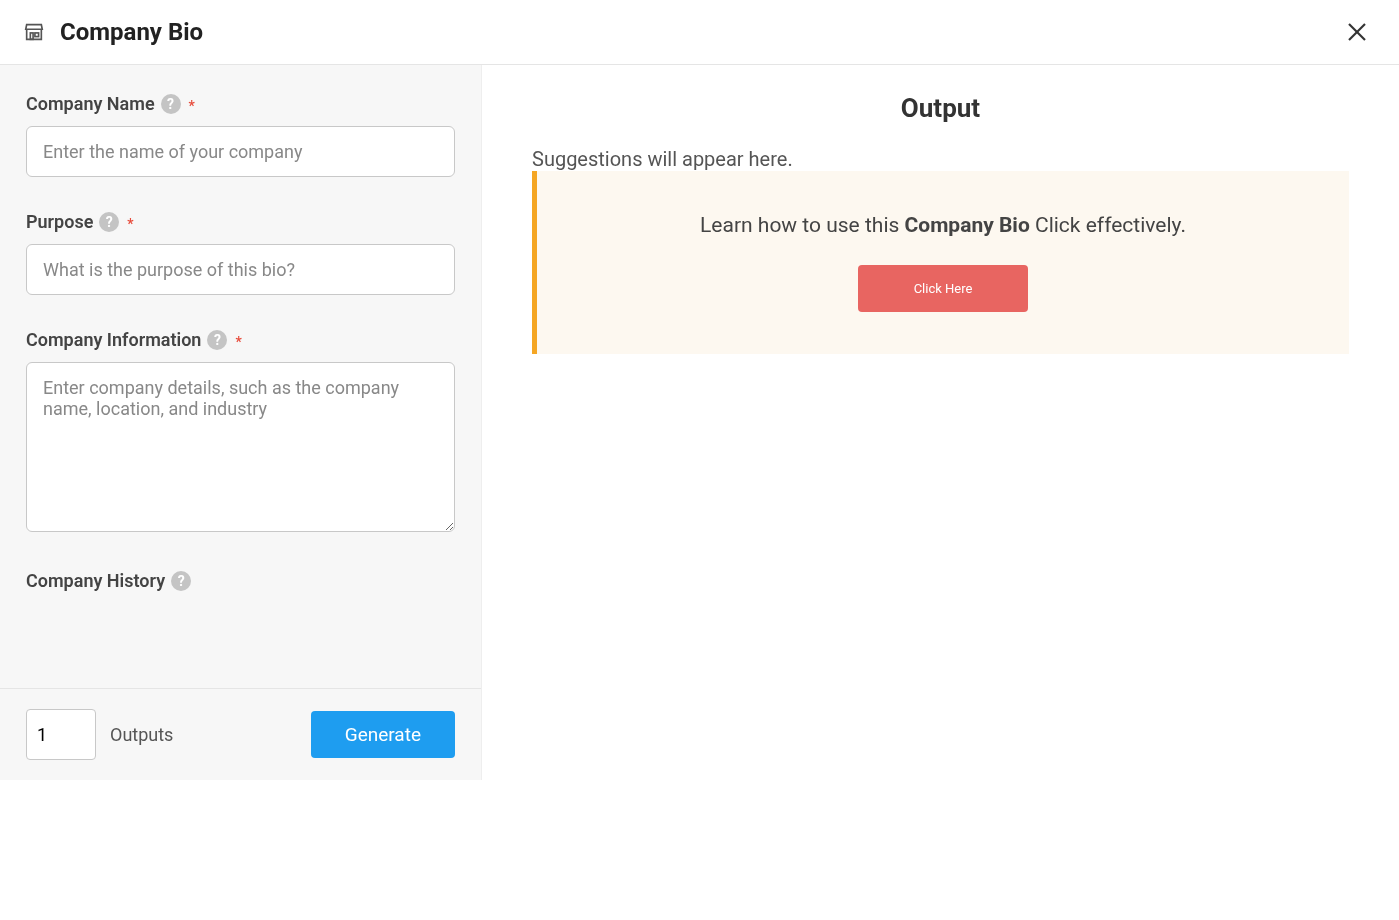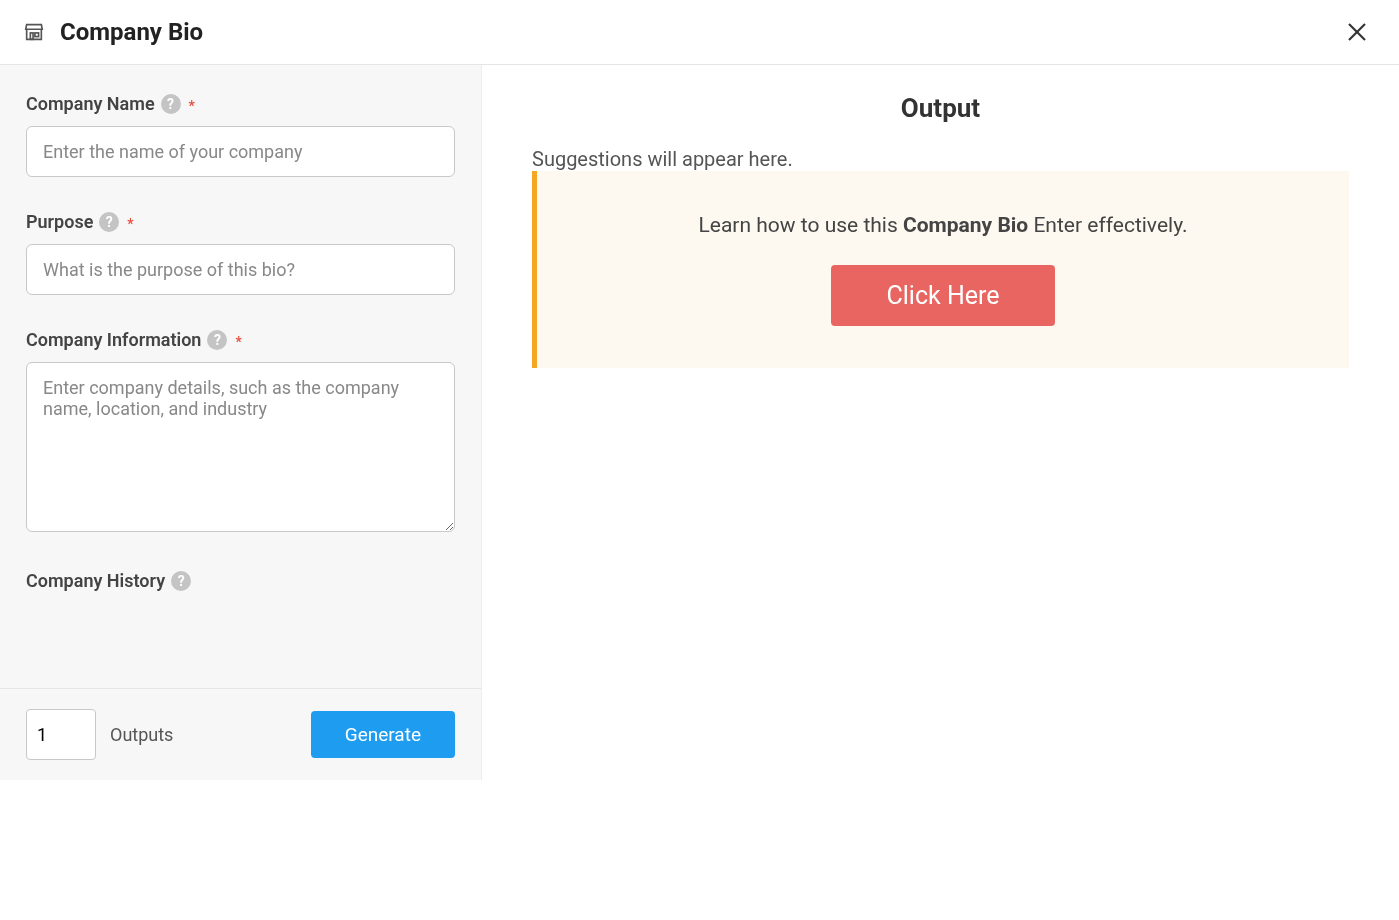--- a/index.html
+++ b/index.html
@@ -198,21 +198,21 @@
       margin-bottom: 28px;
     }
     .callout-text strong {
       font-weight: 700;
     }
     .click-here-btn {
       background: #e86561;
       color: #fff;
       border: none;
       padding: 16px 56px;
-      font-size: 25px;
+      font-size: 13px;
       border-radius: 4px;
       cursor: pointer;
       font-family: inherit;
     }
     .credit-note {
       font-size: 18px;
       font-style: italic;
       color: #555;
     }
   </style>
@@ -290,21 +290,21 @@
         <button class="generate-btn">Generate</button>
       </div>
     </div>
 
     <div class="main">
       <h2 class="output-title">Output</h2>
       <p class="suggestions-text">Suggestions will appear here.</p>
 
       <div class="callout">
         <p class="callout-text">
-          <span>Learn how to use this </span><strong>Company Bio</strong><span> Enter effectively.</span>
+          <span>Learn how to use this </span><strong>Company Bio</strong><span> Click effectively.</span>
         </p>
         <button class="click-here-btn">Click Here</button>
       </div>
 
     </div>
 
   </div>
 </div>
 
 </body></html>

